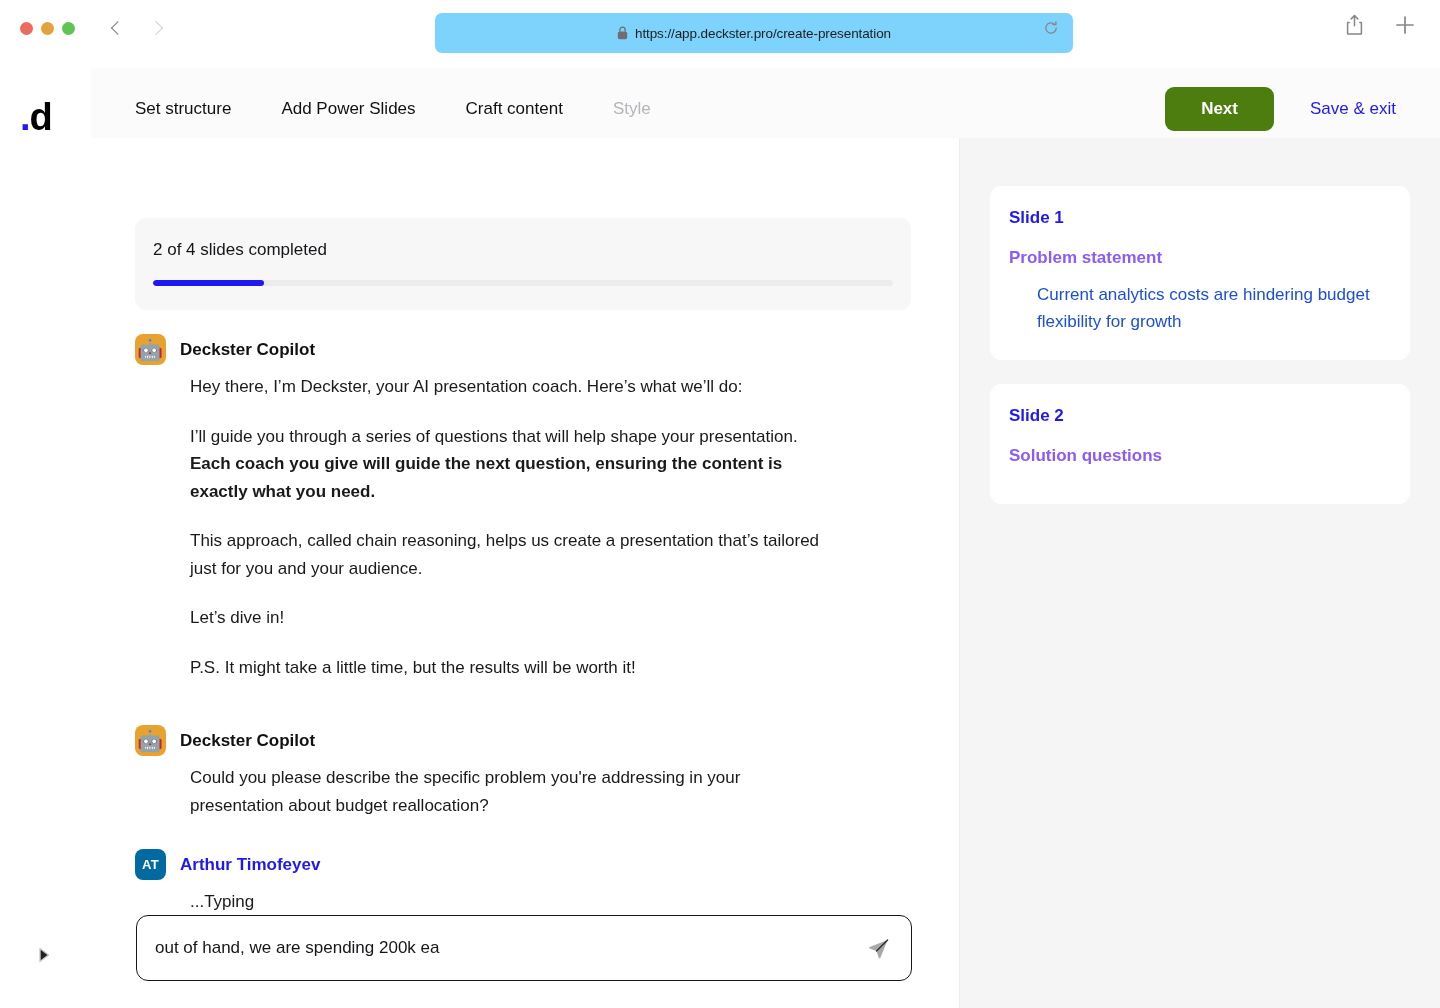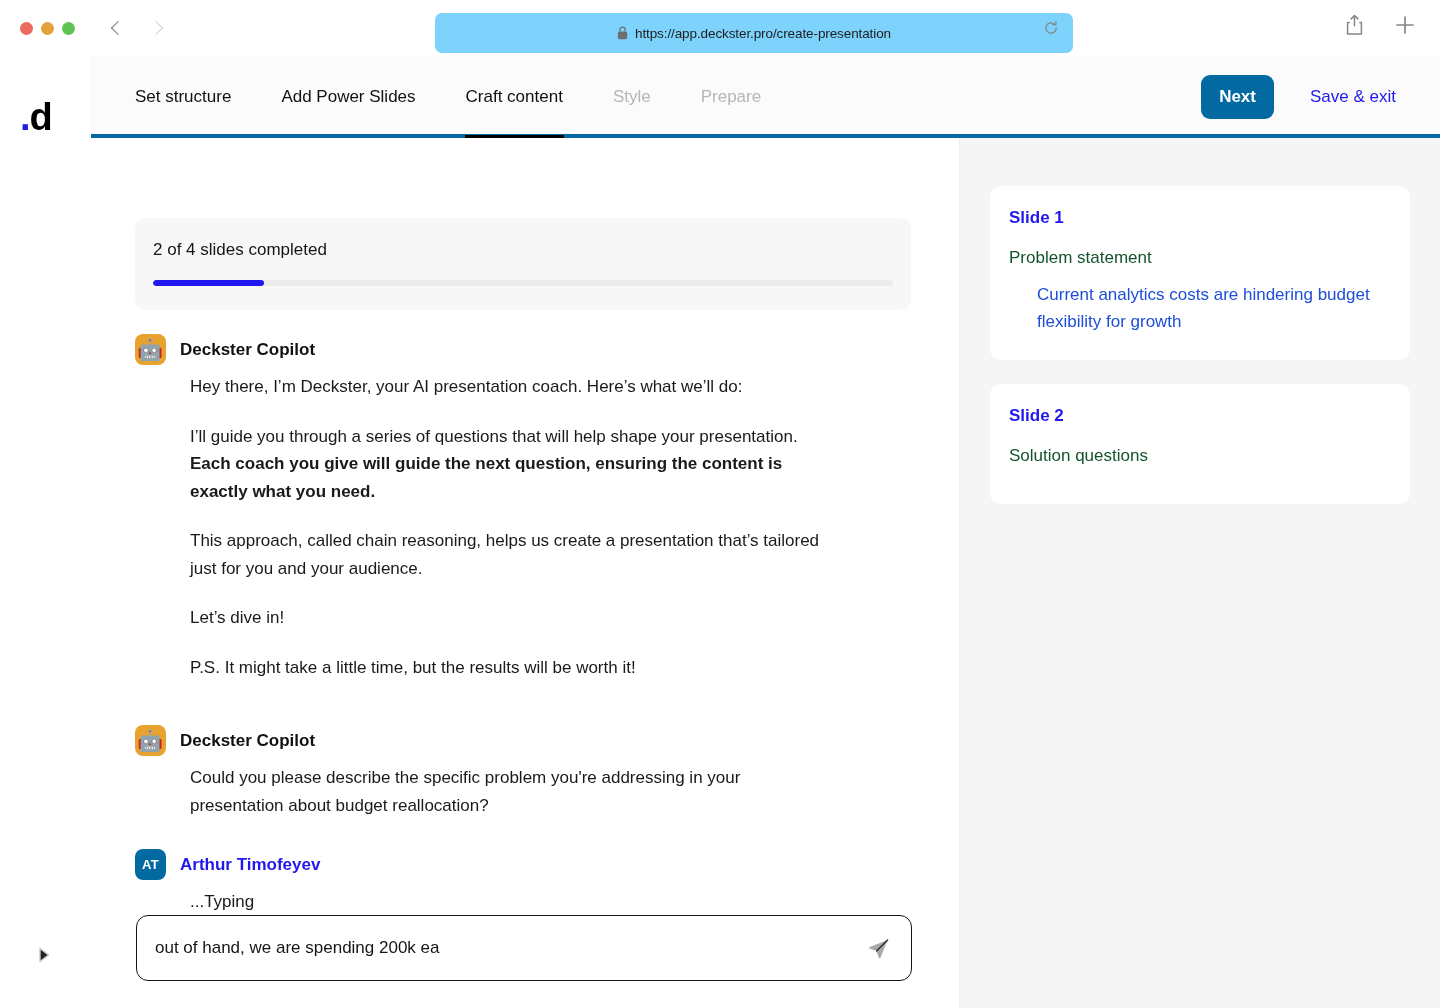--- a/index.html
+++ b/index.html
@@ -127,21 +127,21 @@
   #sidebar-expand-toggle {
     position: absolute;
     left: 36px; top: 888px;
     width: 18px; height: 22px;
     cursor: pointer;
   }
 
   
   #topbar {
     position: absolute;
-    left: 91px; top: 0;
+    left: 91px; top: 12px;
     width: 1349px; height: 82px;
     background: #fbfbfb;
     border-bottom: 4px solid #0369a1;
   }
   #tabs {
     position: absolute;
     left: 44px; top: 0;
     height: 82px;
     display: flex;
     align-items: center;
@@ -171,27 +171,27 @@
 
   #topbar-actions {
     position: absolute;
     right: 44px; top: 0;
     height: 82px;
     display: flex;
     align-items: center;
     gap: 36px;
   }
   #next-button {
-    background: #0369a1;
+    background: #4d7c0f;
     color: #ffffff;
     font-size: 17px;
     font-weight: 700;
     border: none;
     border-radius: 9px;
-    padding: 12px 18px;
+    padding: 12px 36px;
     cursor: pointer;
     font-family: inherit;
   }
   #save-exit-link {
     font-size: 17px;
     color: #2018ee;
     cursor: pointer;
     white-space: nowrap;
   }
 
@@ -337,22 +337,22 @@
     margin-bottom: 24px;
   }
   .slide-index {
     font-size: 17px;
     font-weight: 700;
     color: #2018ee;
     margin-bottom: 20px;
   }
   .slide-title {
     font-size: 17px;
-    font-weight: 400;
-    color: #14532d;
+    font-weight: 700;
+    color: #8b5cf6;
     margin-bottom: 14px;
   }
   .slide-text {
     font-size: 17px;
     line-height: 1.58;
     color: #1d4ed8;
     white-space: pre-line;
     margin-left: 28px;
   }
 </style>
@@ -423,23 +423,20 @@
         </div>
       <div class="tab">
           <span>Add Power Slides</span>
         </div>
       <div class="tab active">
           <span>Craft content</span>
         </div>
       <div class="tab disabled">
           <span>Style</span>
         </div>
-      <div class="tab disabled">
-          <span>Prepare</span>
-        </div>
     </div>
     <div id="topbar-actions">
       <button id="next-button">Next</button>
       <span id="save-exit-link">Save &amp; exit</span>
     </div>
   </div>
 
   <div id="chat-column">
 
     <div id="progress-card">

